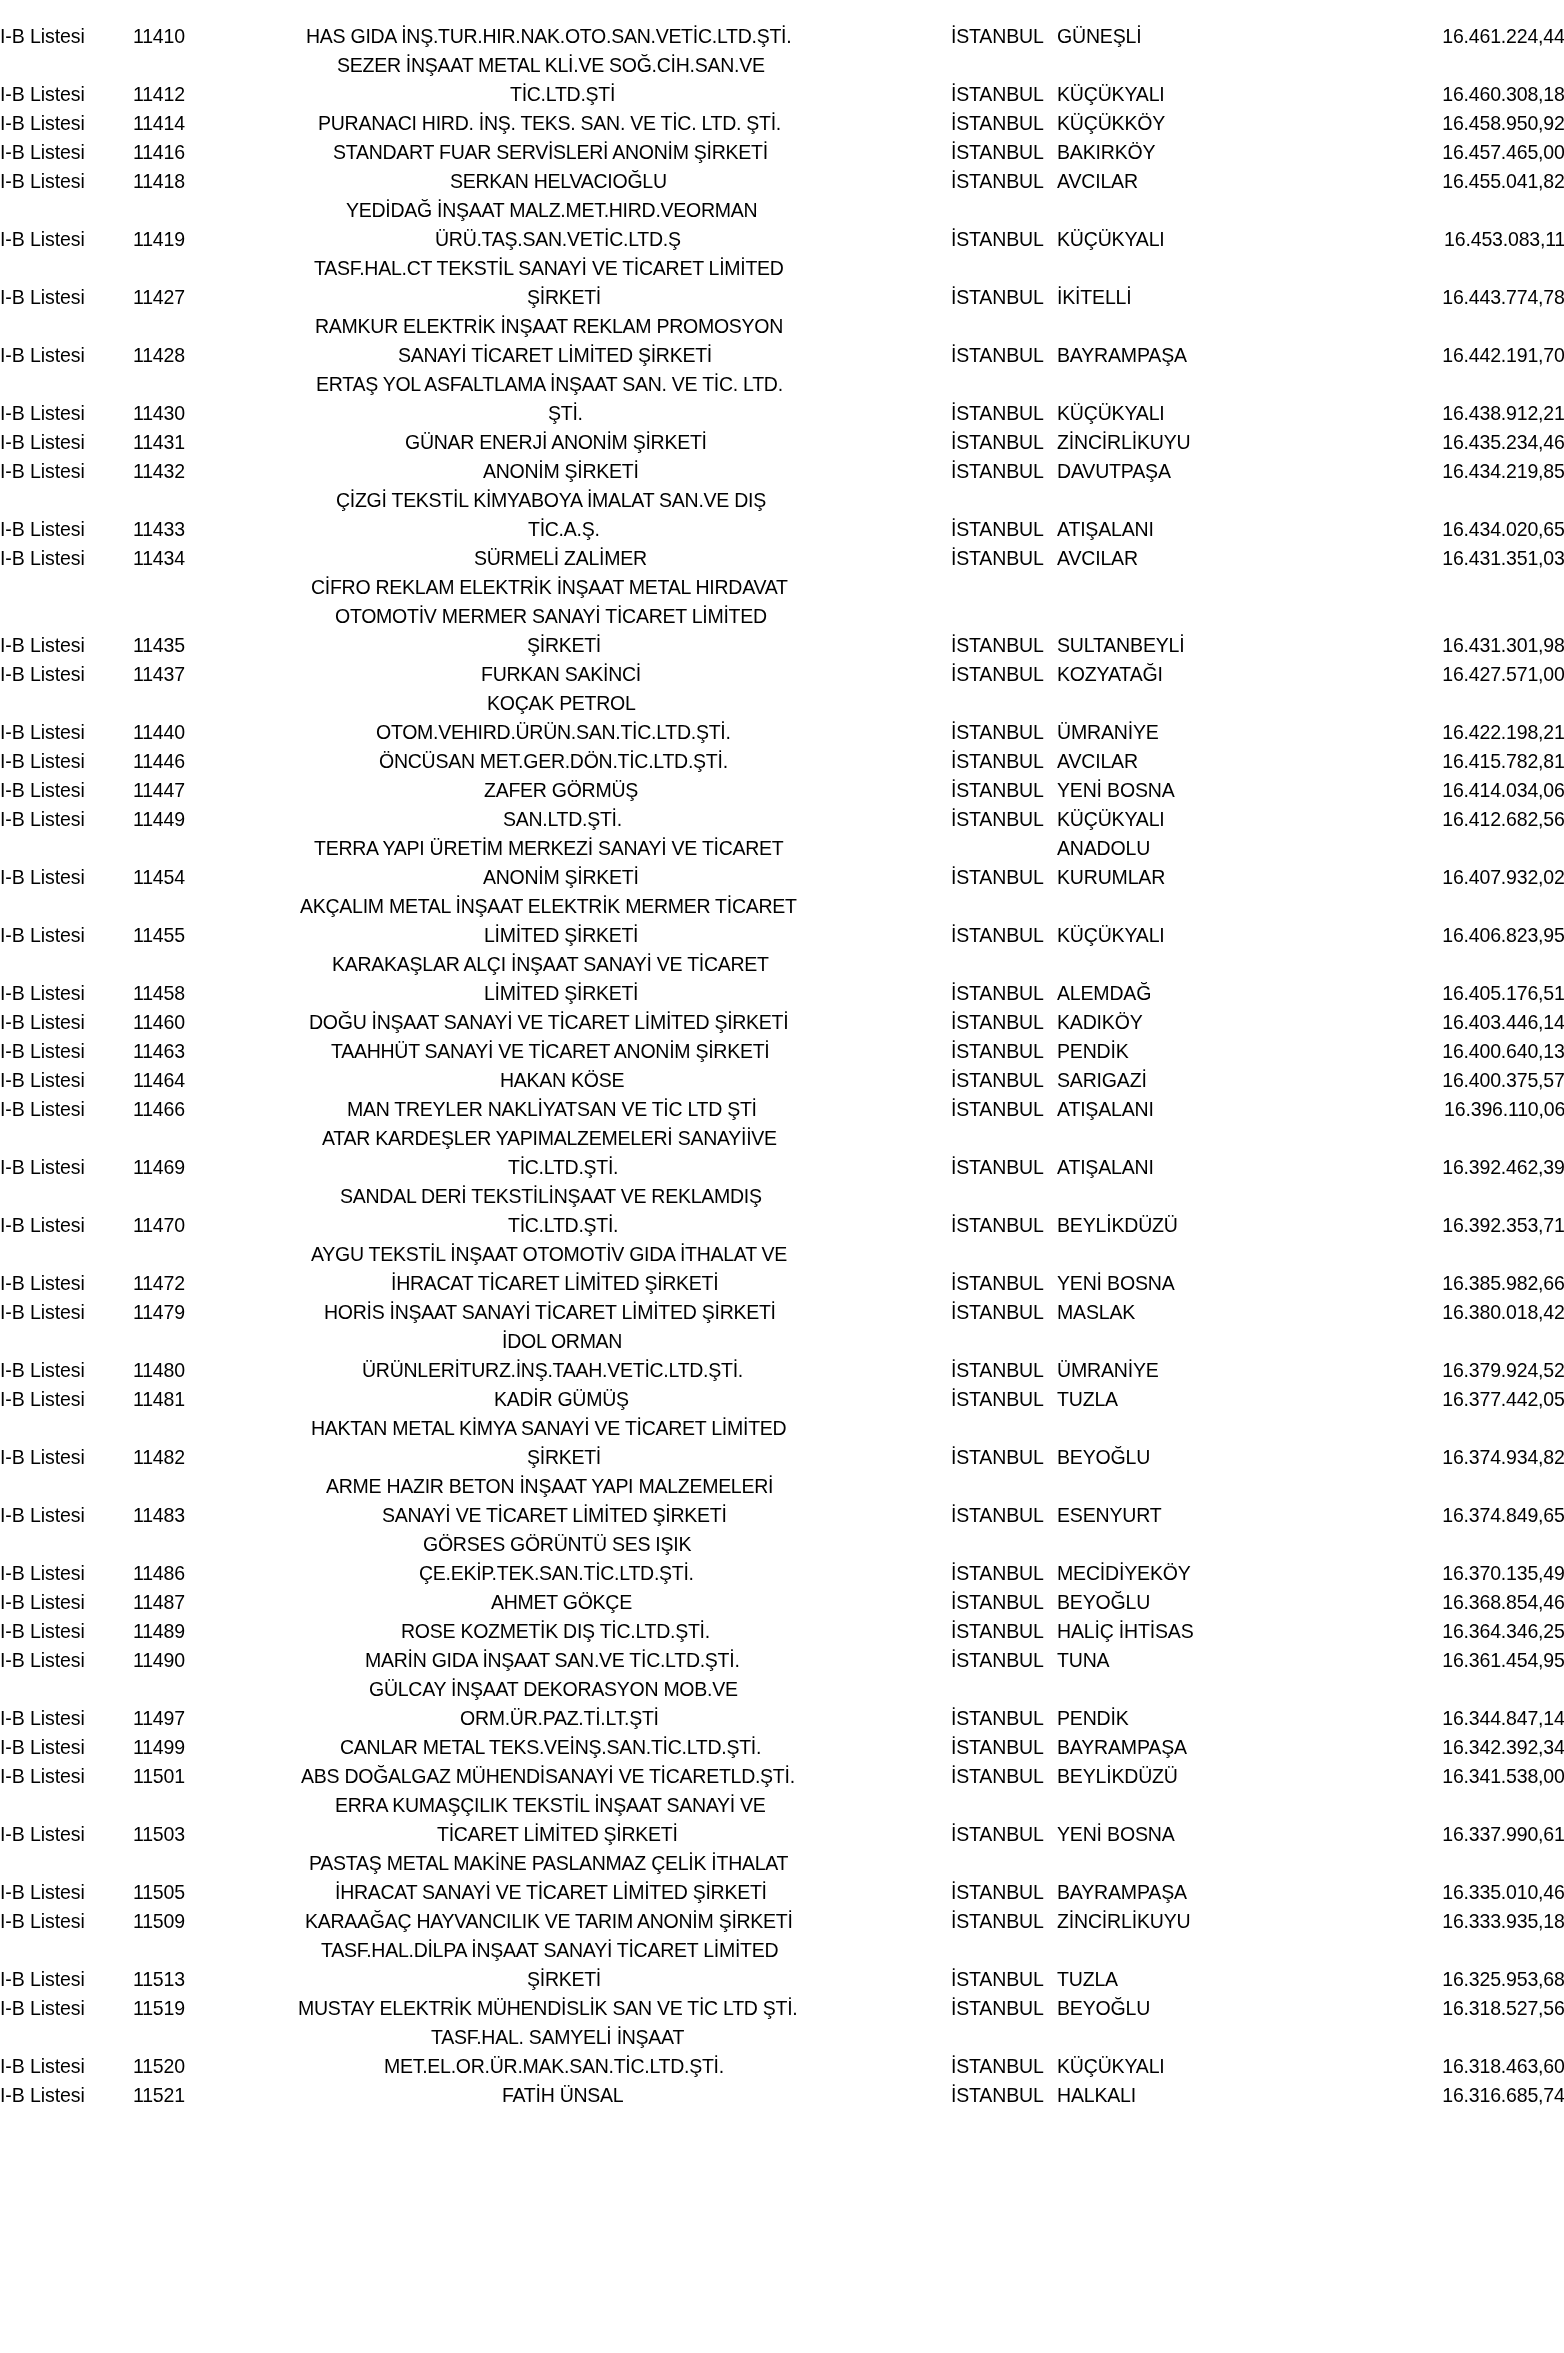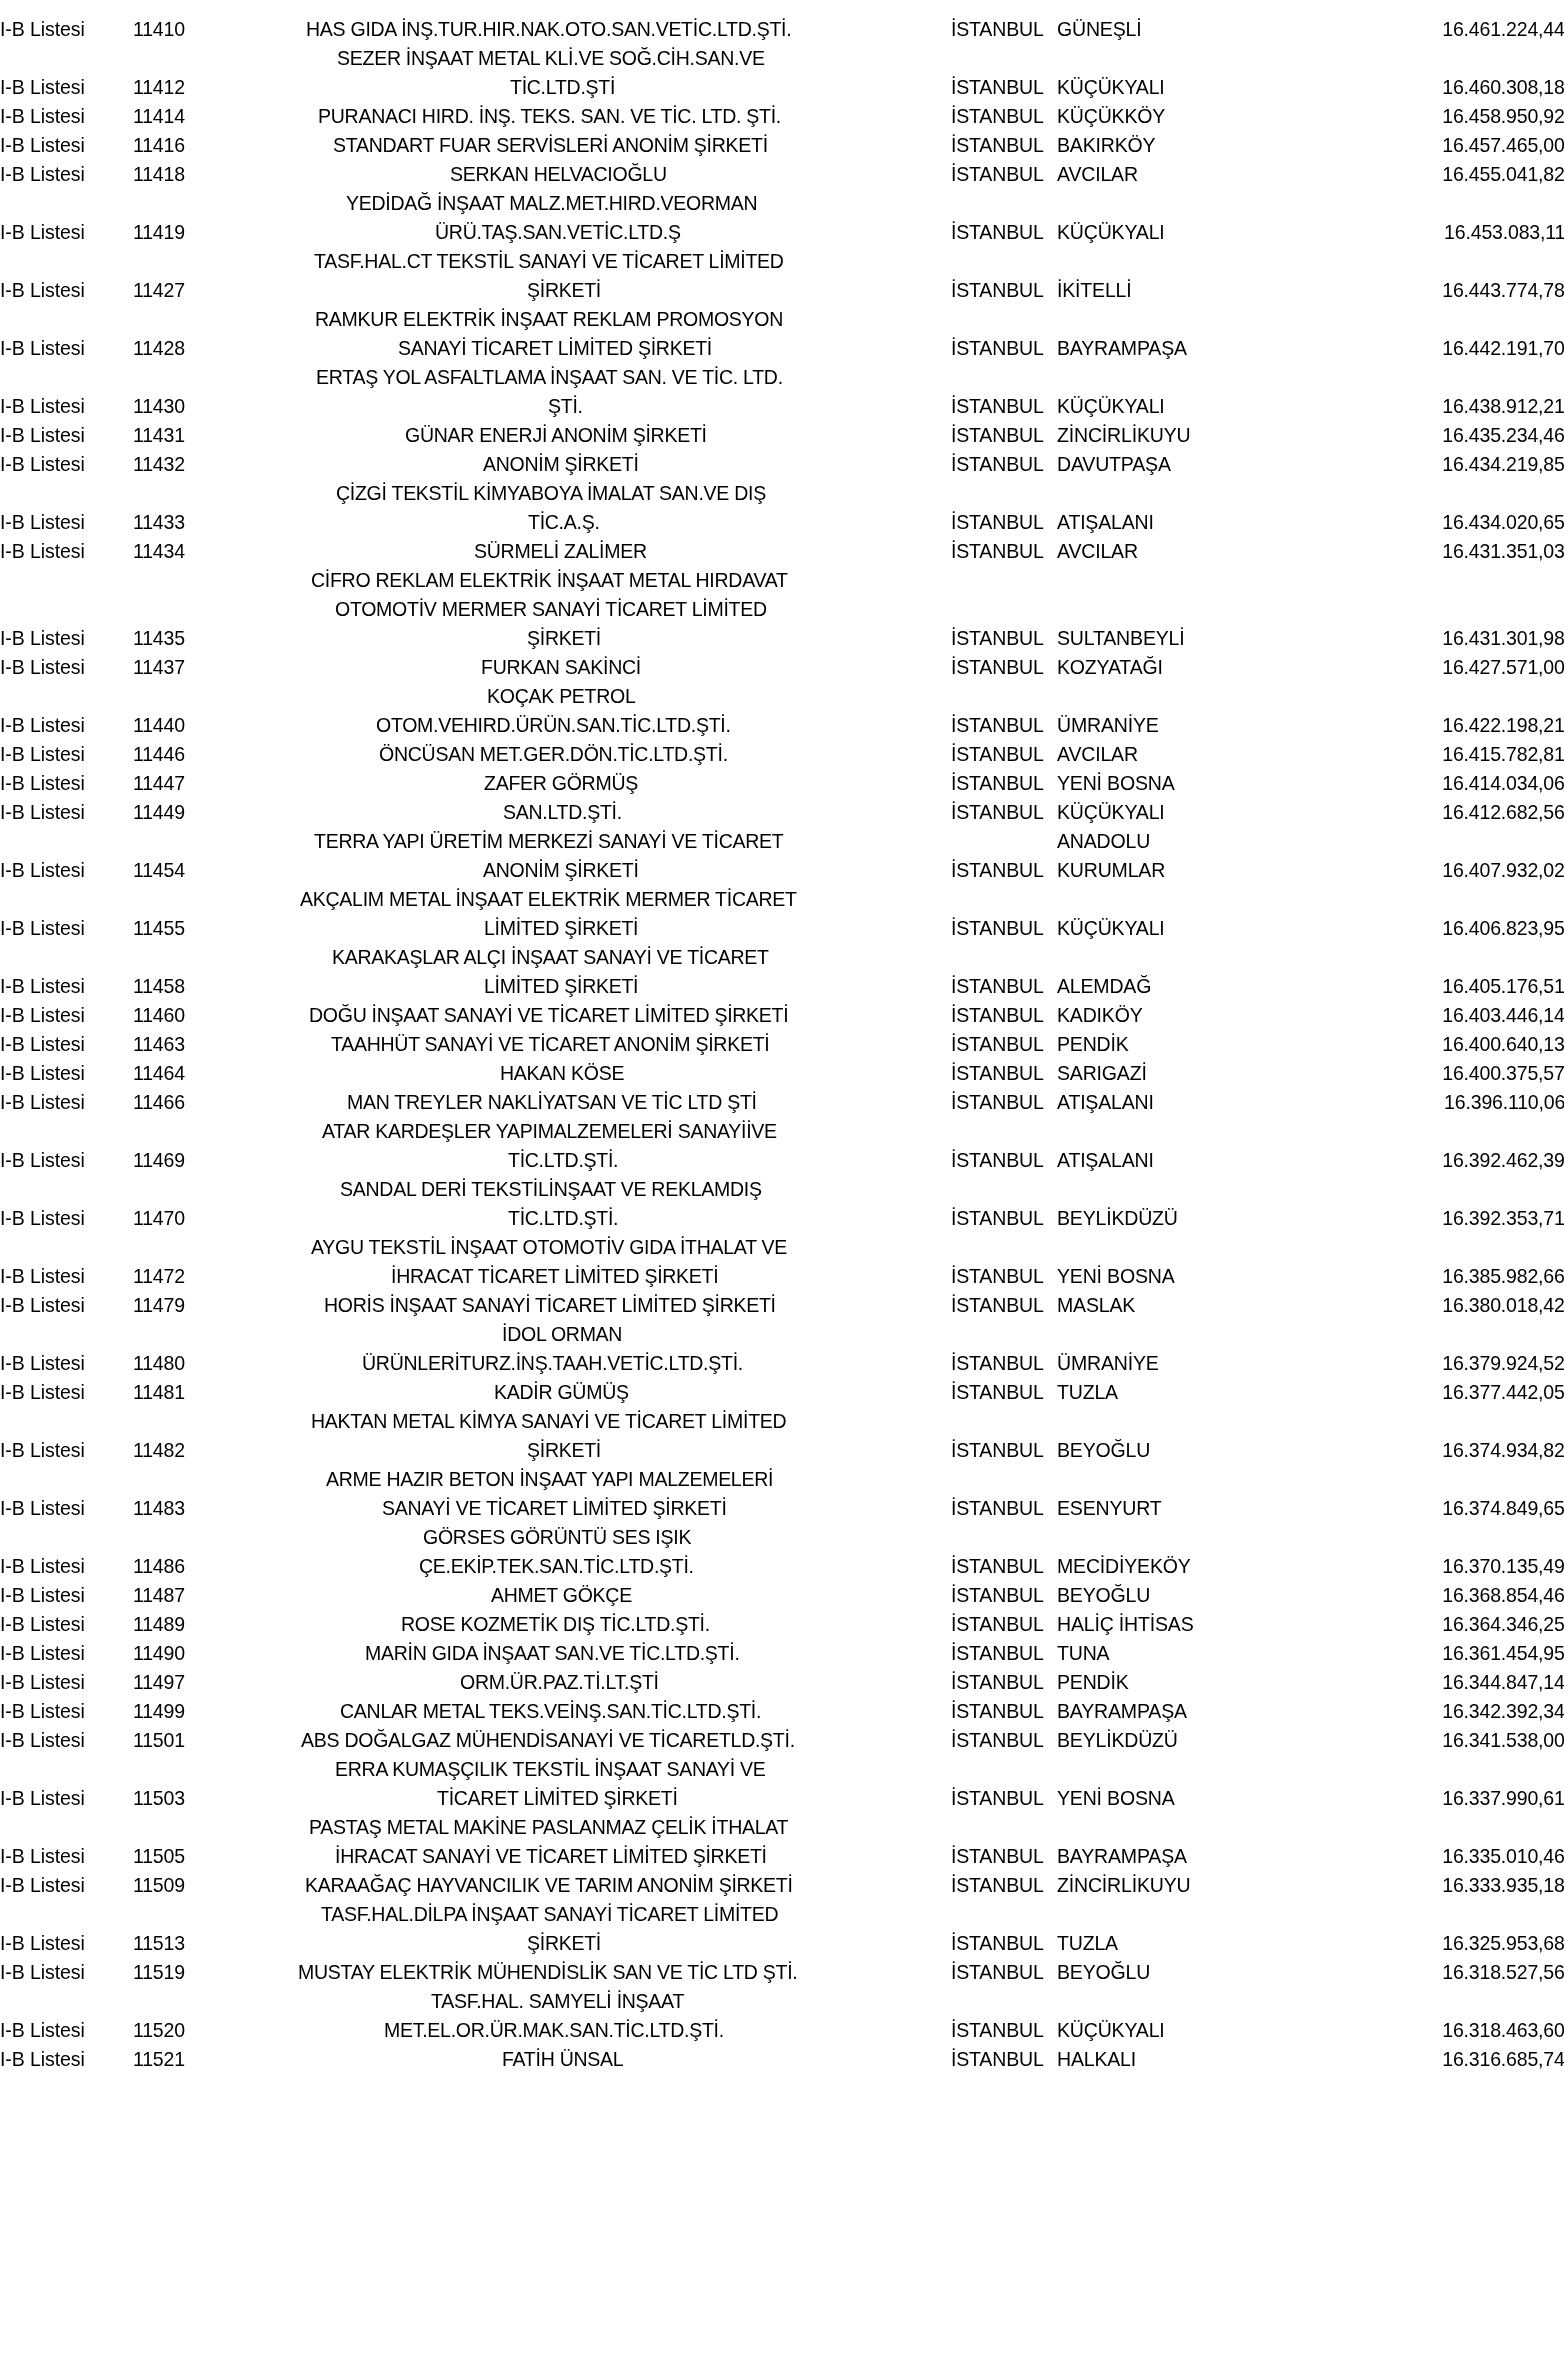--- a/index.html
+++ b/index.html
@@ -13,21 +13,21 @@
     color: #000000;
     -webkit-font-smoothing: antialiased;
   }
 
   #sheet {
     position: relative;
     width: 1378px;
     min-height: 2354px;
     background: #ffffff;
     box-sizing: border-box;
-    padding: 14px 0 0 0;
+    padding: 21px 0 0 0;
     text-decoration: underline;
   }
 
   table.listing {
     width: 1565px;
     border-collapse: collapse;
     table-layout: fixed;
   }
 
   table.listing td {
@@ -561,20 +561,28 @@
           <td class="amt-cell"><span class="squeeze-r">16.364.346,25</span></td>
         </tr>
         <tr class="data-row">
           <td class="list-cell"><span class="squeeze">I-B Listesi</span></td>
           <td class="id-cell"><span class="squeeze-r">11490</span></td>
           <td class="name-cell"><span class="squeeze">MARİN GIDA İNŞAAT SAN.VE TİC.LTD.ŞTİ.</span></td>
           <td class="city-cell"><span class="squeeze">İSTANBUL</span></td>
           <td class="dist-cell"><span class="squeeze">TUNA</span></td>
           <td class="amt-cell"><span class="squeeze-r">16.361.454,95</span></td>
         </tr>
+        <tr class="cont-row">
+          <td class="list-cell"></td>
+          <td class="id-cell"></td>
+          <td class="cont-name"><span class="squeeze">GÜLCAY İNŞAAT DEKORASYON MOB.VE</span></td>
+          <td class="city-cell"></td>
+          <td class="dist-cell"></td>
+          <td class="amt-cell"></td>
+        </tr>
         <tr class="data-row">
           <td class="list-cell"><span class="squeeze">I-B Listesi</span></td>
           <td class="id-cell"><span class="squeeze-r">11497</span></td>
           <td class="name-cell"><span class="squeeze">ORM.ÜR.PAZ.Tİ.LT.ŞTİ</span></td>
           <td class="city-cell"><span class="squeeze">İSTANBUL</span></td>
           <td class="dist-cell"><span class="squeeze">PENDİK</span></td>
           <td class="amt-cell"><span class="squeeze-r">16.344.847,14</span></td>
         </tr>
         <tr class="data-row">
           <td class="list-cell"><span class="squeeze">I-B Listesi</span></td>

